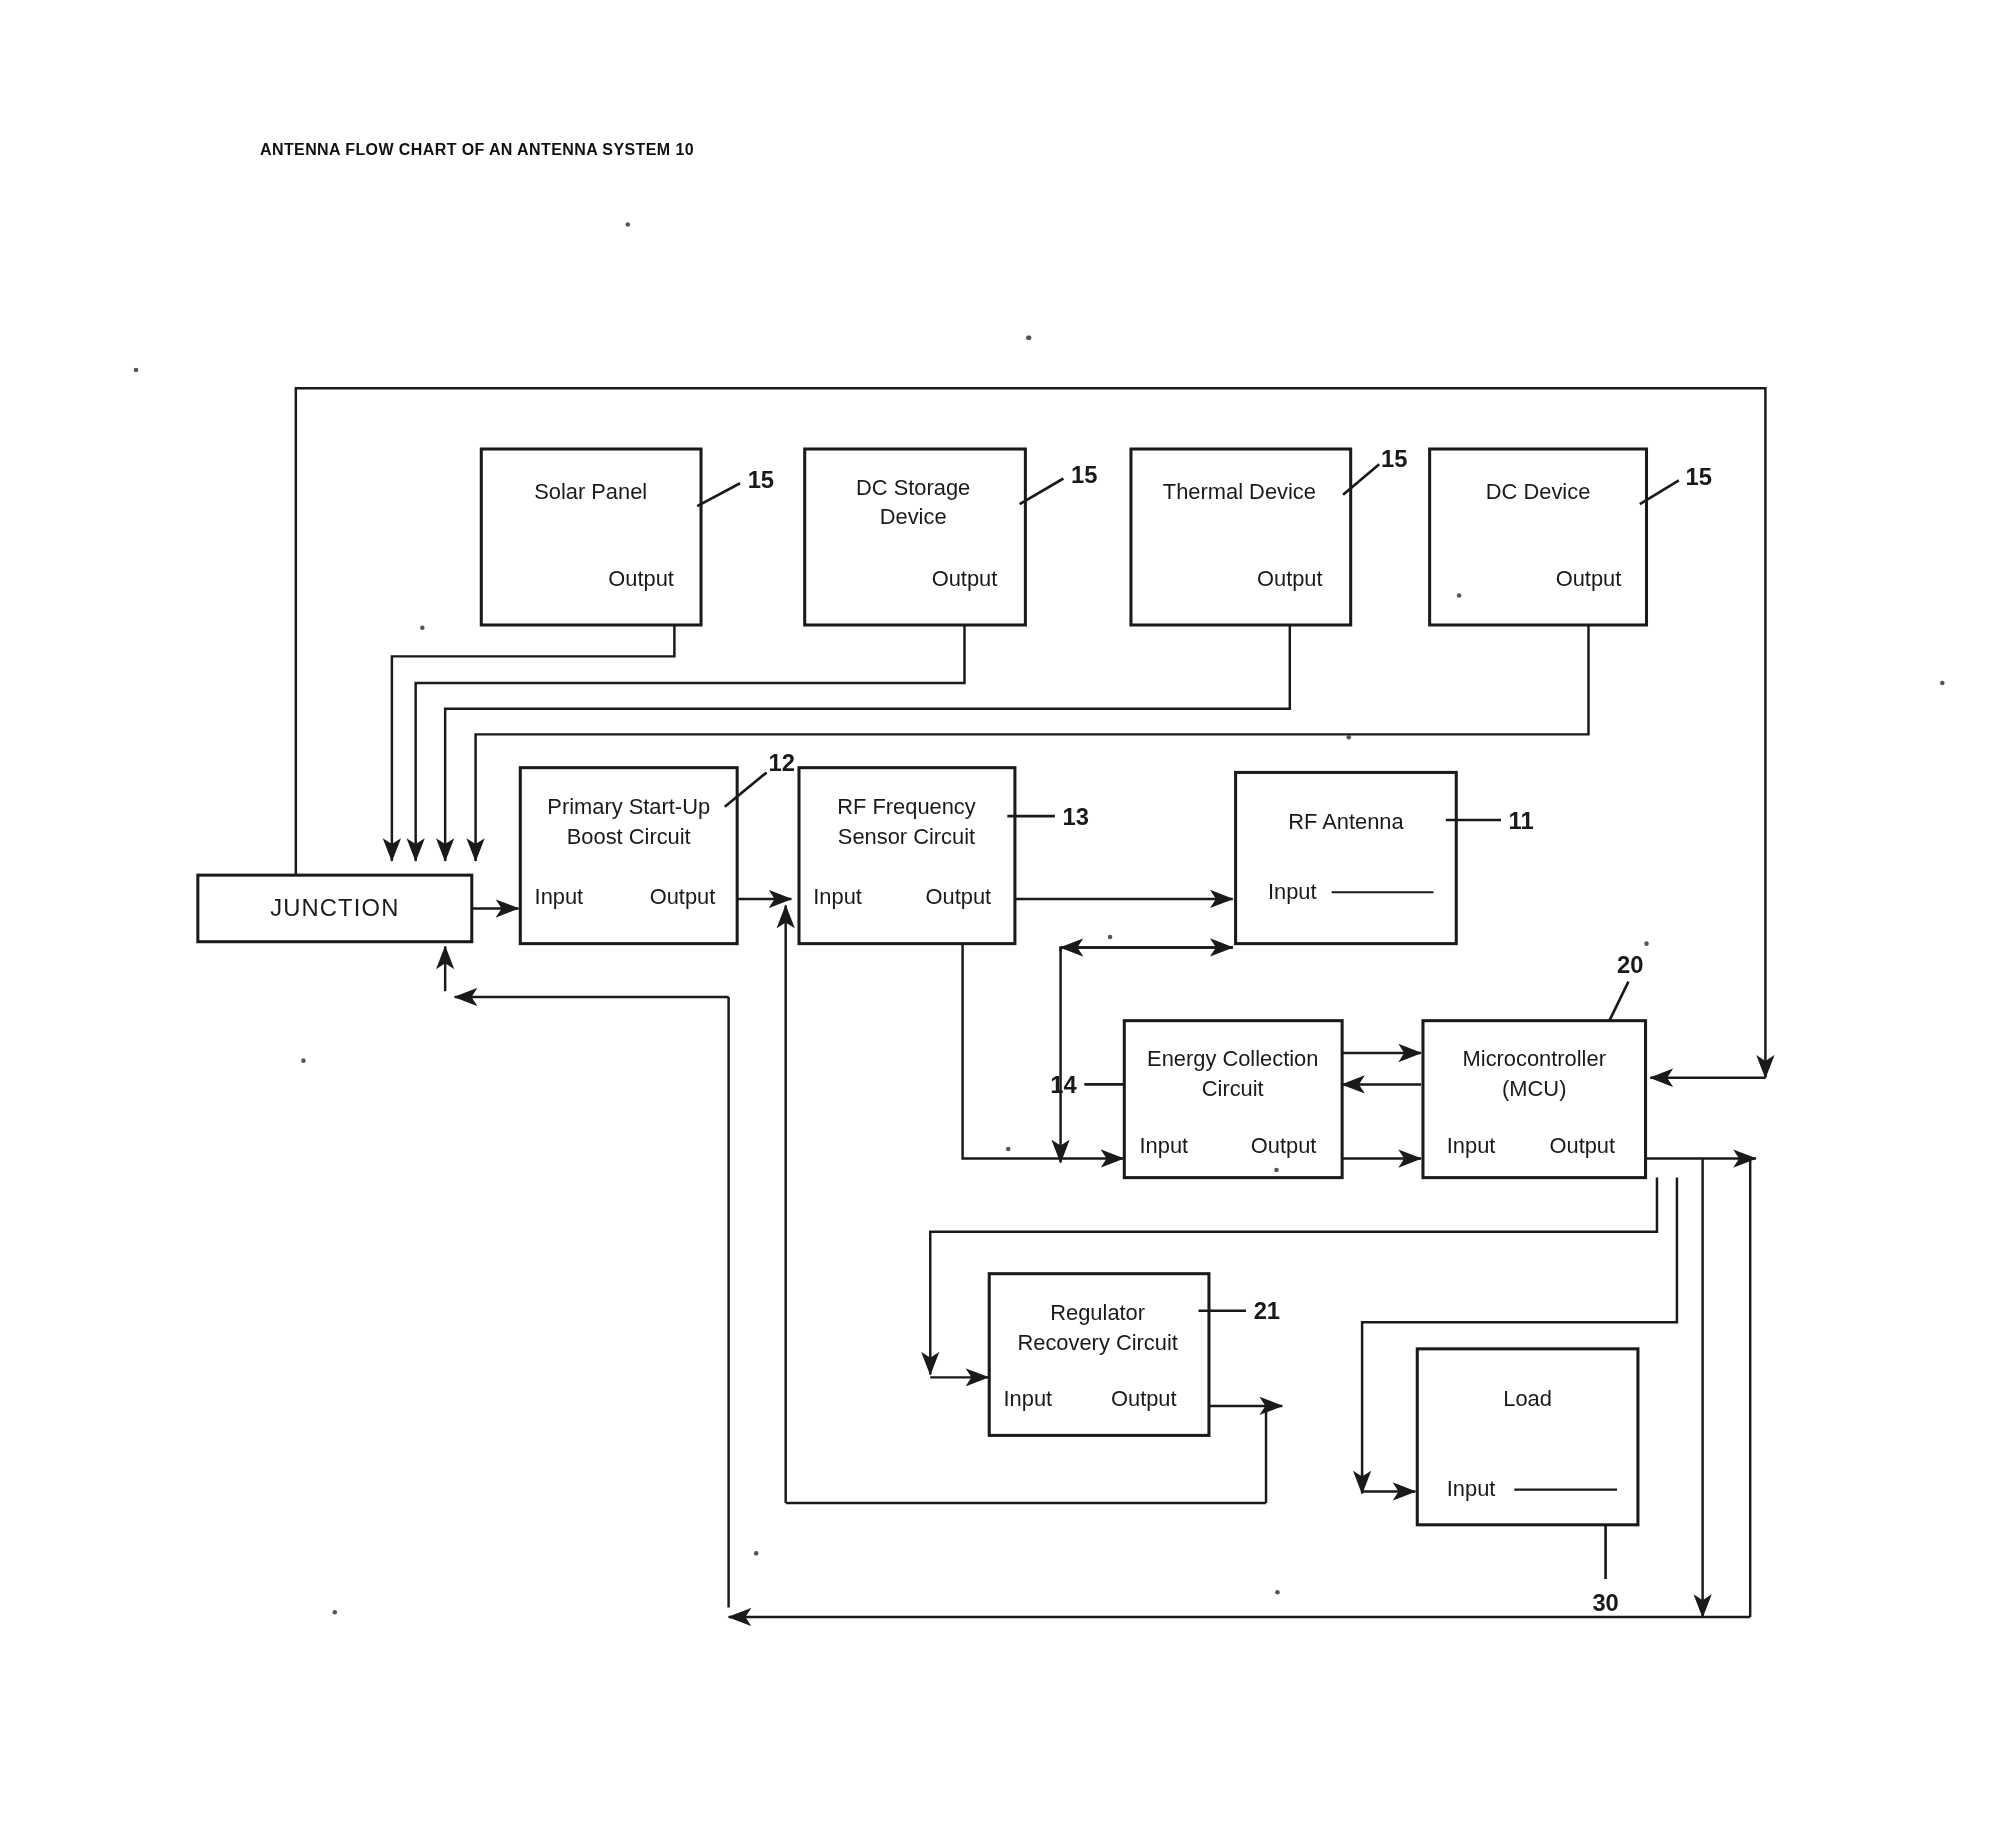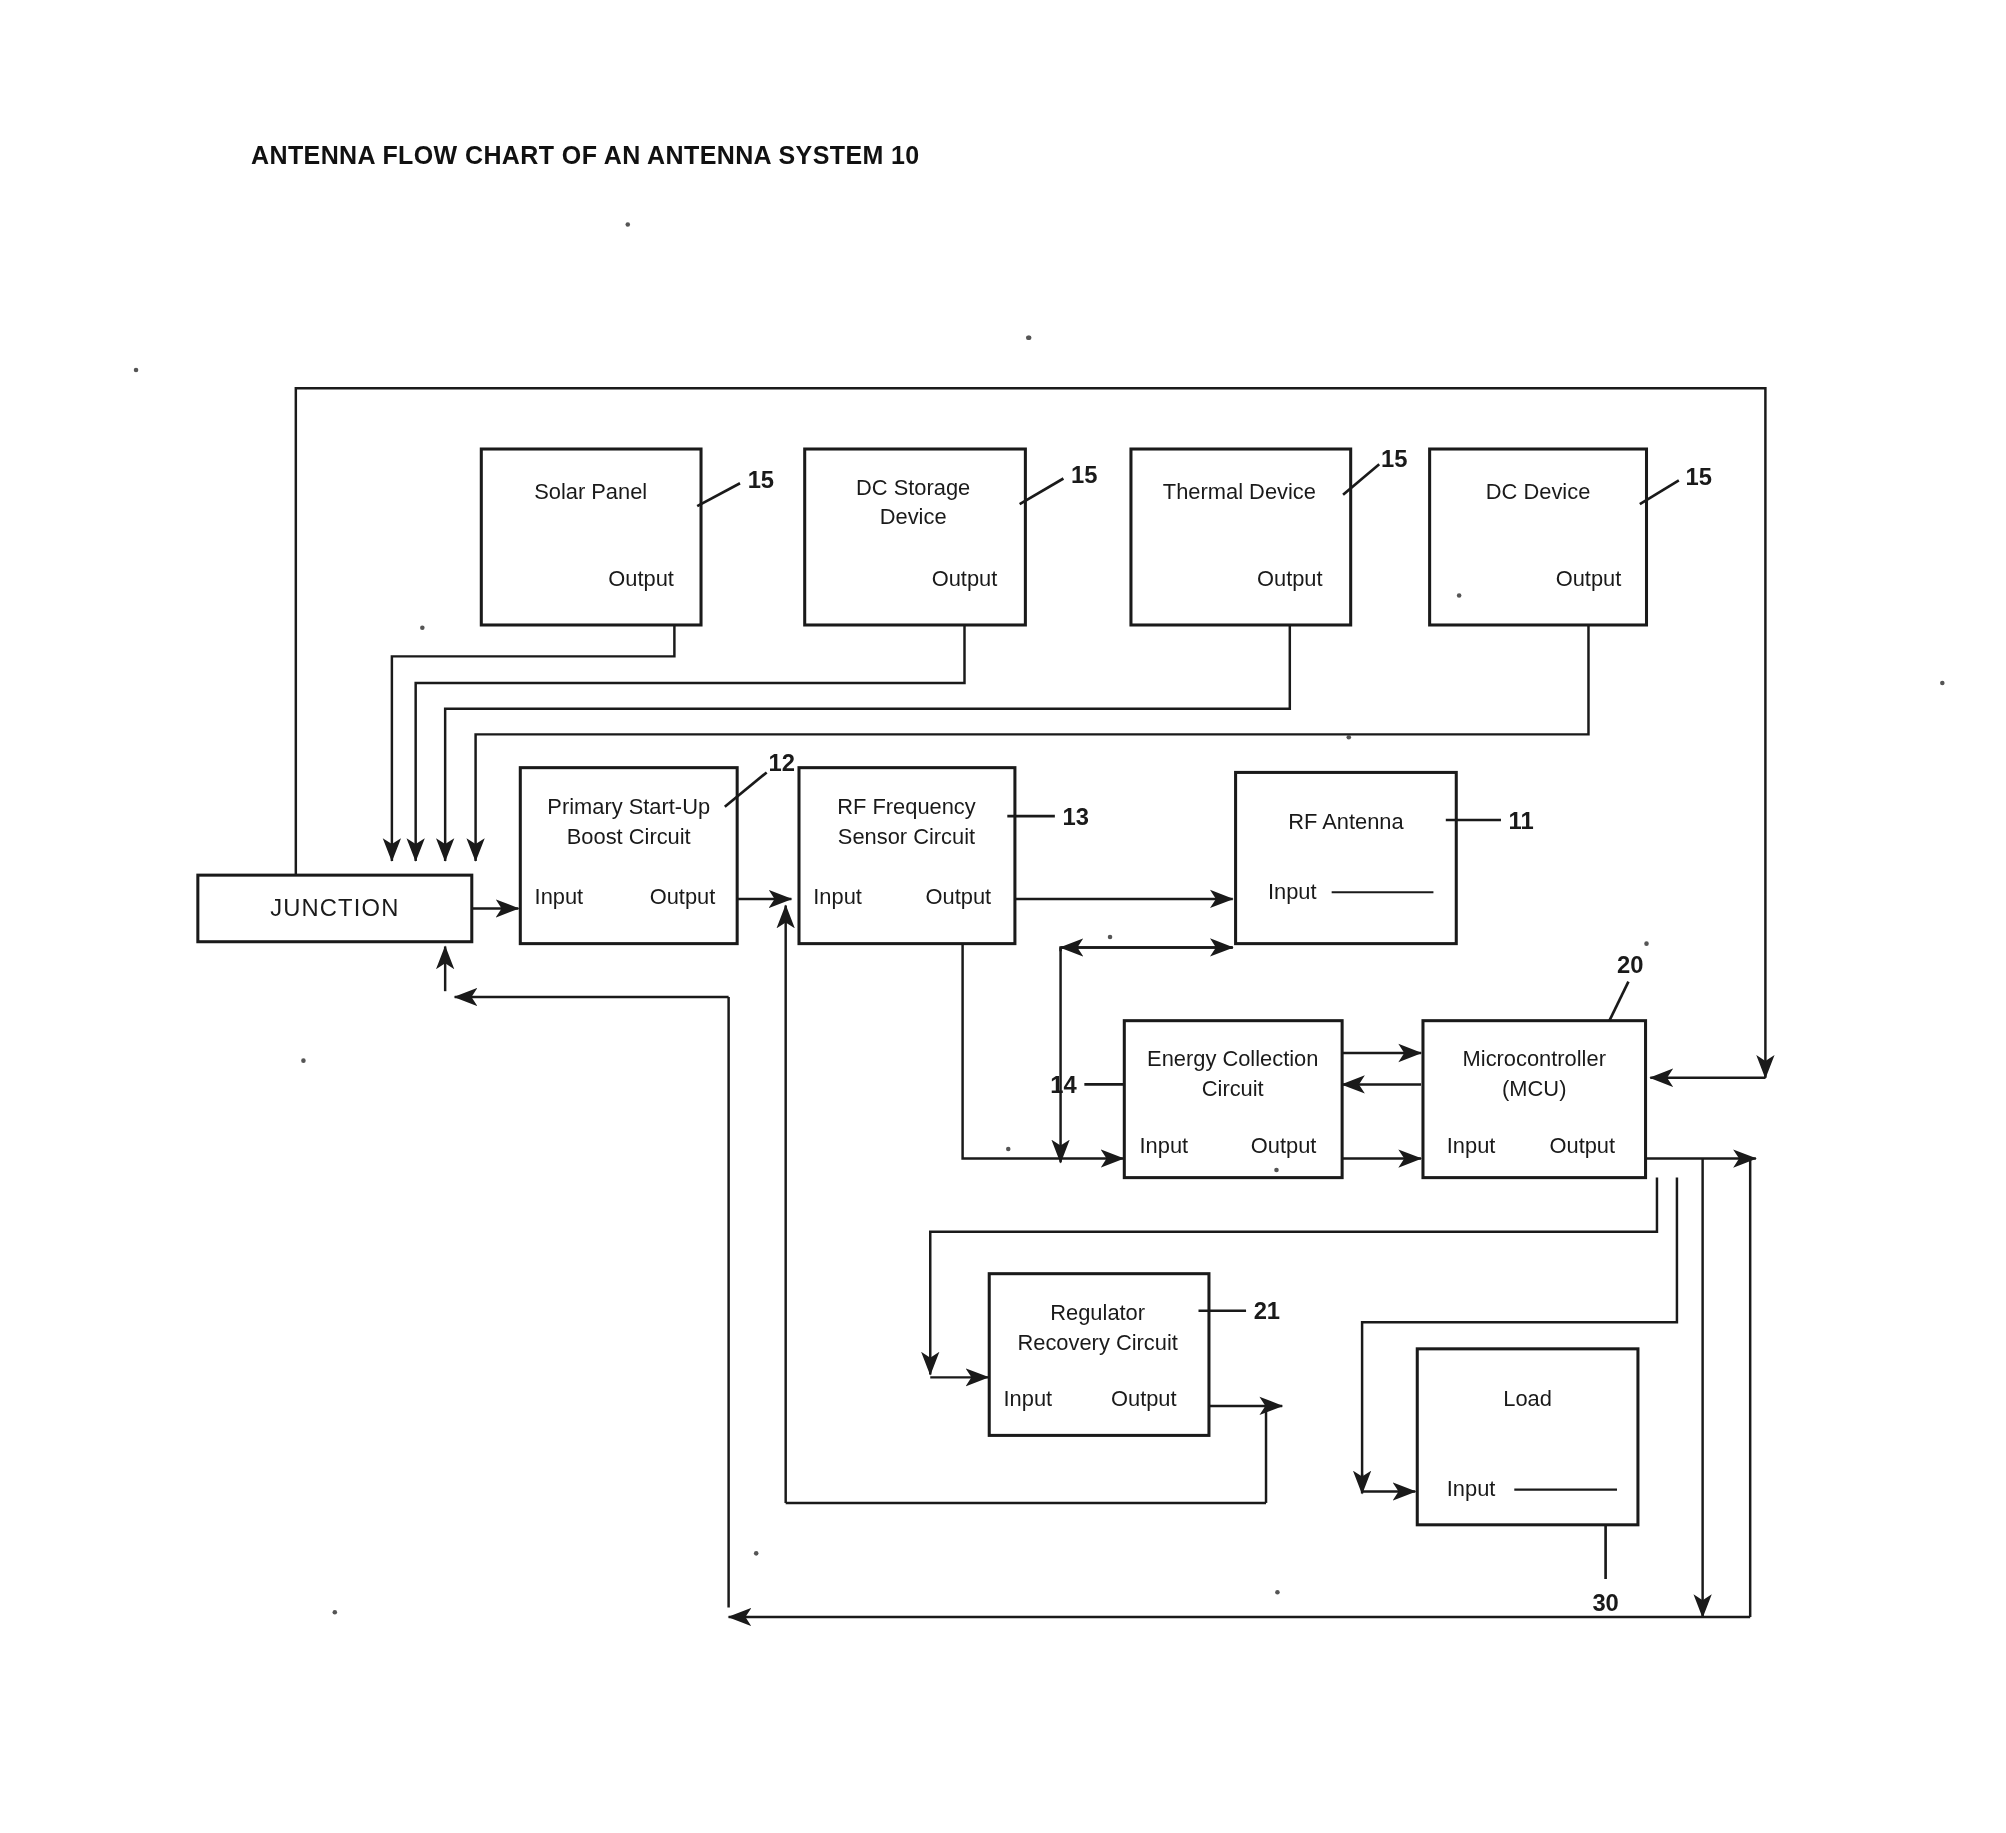--- a/index.html
+++ b/index.html
@@ -16,23 +16,23 @@
     position: relative;
   }
   #sheet {
     position: relative;
     width: 2007px;
     height: 1834px;
     background: #ffffff;
   }
   #title {
     position: absolute;
-    left: 251px;
+    left: 260px;
     top: 141px;
-    font-size: 25px;
+    font-size: 16px;
     font-weight: bold;
     letter-spacing: 0.4px;
     color: #111111;
     white-space: nowrap;
     font-family: "Liberation Sans", sans-serif;
   }
   svg#diagram {
     position: absolute;
     left: 0;
     top: 0;

